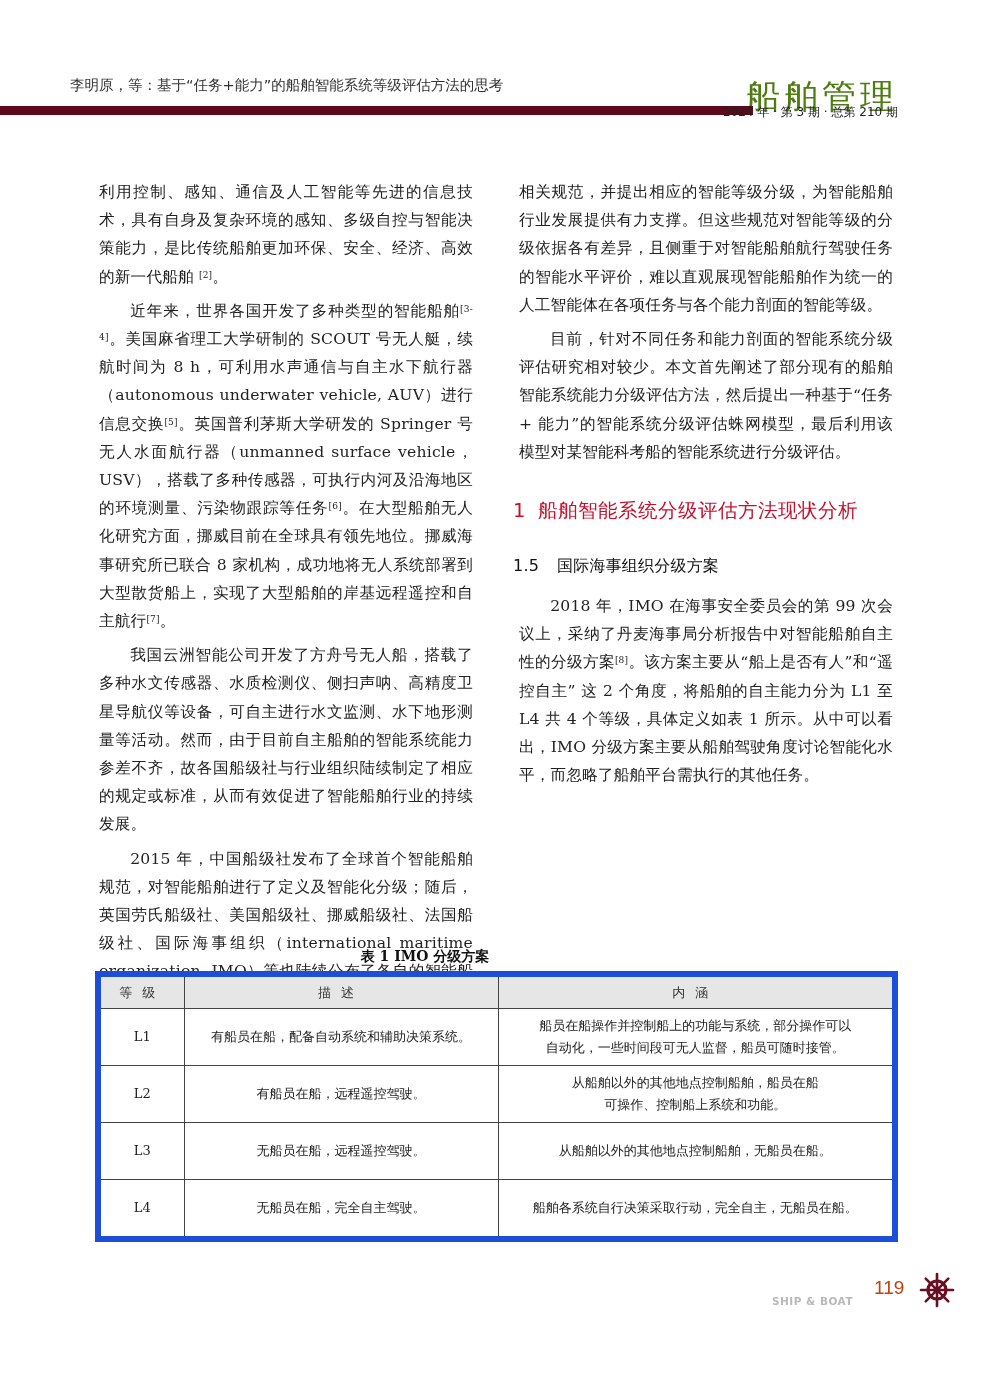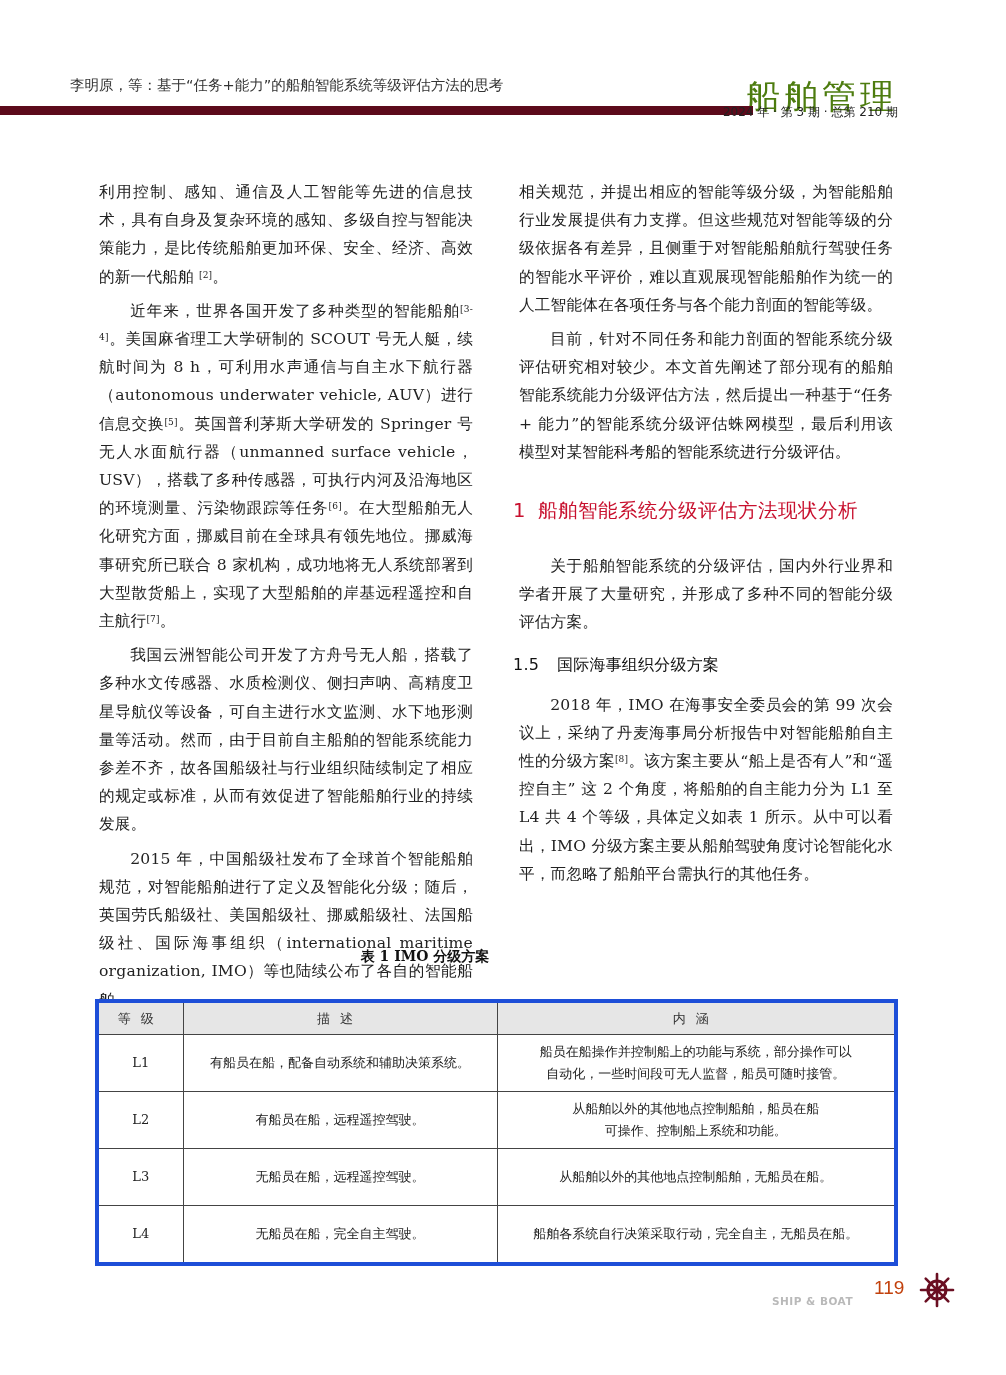--- a/index.html
+++ b/index.html
@@ -49,22 +49,21 @@
     }
     .h2 .num { margin-right: 18px; }
     .table-caption {
       position: absolute; left: 0; width: 850px; top: 948px; text-align: center;
       font-size: 14px; font-weight: bold; color: #111;
       font-family: "DejaVu Serif", "Liberation Serif", serif;
     }
     table.imo {
       position: absolute; left: 95px; top: 971px; width: 803px;
       border-collapse: collapse; font-size: 13px; color: #222;
-      border: 4px solid #1d4ed8;
-      margin-top: 28px;
+      border: 6px solid #1d4ed8;
     }
     table.imo th, table.imo td {
       border: 1px solid #444; text-align: center; vertical-align: middle;
       padding: 0 6px; line-height: 22px;
     }
     table.imo th {
       background: #e6e6e6; font-weight: normal; height: 31px; color: #333;
       letter-spacing: 10px;
     }
     table.imo td { height: 56px; }
@@ -94,21 +93,20 @@
   <p><span>利用控制、感知、通信及人工智能等先进的信息技术，具有自身及复杂环境的感知、多级自控与智能决策能力，是比传统船舶更加环保、安全、经济、高效的新一代船舶</span> <span class="sup">[2]</span><span>。</span></p>
   <p class="indent"><span>近年来，世界各国开发了多种类型的智能船舶</span><span class="sup">[3-4]</span><span>。美国麻省理工大学研制的 SCOUT 号无人艇，续航时间为 8 h，可利用水声通信与自主水下航行器（autonomous underwater vehicle, AUV）进行信息交换</span><span class="sup">[5]</span><span>。英国普利茅斯大学研发的 Springer 号无人水面航行器（unmanned surface vehicle，USV），搭载了多种传感器，可执行内河及沿海地区的环境测量、污染物跟踪等任务</span><span class="sup">[6]</span><span>。在大型船舶无人化研究方面，挪威目前在全球具有领先地位。挪威海事研究所已联合 8 家机构，成功地将无人系统部署到大型散货船上，实现了大型船舶的岸基远程遥控和自主航行</span><span class="sup">[7]</span><span>。</span></p>
   <p class="indent">我国云洲智能公司开发了方舟号无人船，搭载了多种水文传感器、水质检测仪、侧扫声呐、高精度卫星导航仪等设备，可自主进行水文监测、水下地形测量等活动。然而，由于目前自主船舶的智能系统能力参差不齐，故各国船级社与行业组织陆续制定了相应的规定或标准，从而有效促进了智能船舶行业的持续发展。</p>
   <p class="indent">2015 年，中国船级社发布了全球首个智能船舶规范，对智能船舶进行了定义及智能化分级；随后，英国劳氏船级社、美国船级社、挪威船级社、法国船级社、国际海事组织（international maritime organization, IMO）等也陆续公布了各自的智能船舶</p>
 </div>
 
 <div class="col col-right">
   <p>相关规范，并提出相应的智能等级分级，为智能船舶行业发展提供有力支撑。但这些规范对智能等级的分级依据各有差异，且侧重于对智能船舶航行驾驶任务的智能水平评价，难以直观展现智能船舶作为统一的人工智能体在各项任务与各个能力剖面的智能等级。</p>
   <p class="indent">目前，针对不同任务和能力剖面的智能系统分级评估研究相对较少。本文首先阐述了部分现有的船舶智能系统能力分级评估方法，然后提出一种基于“任务 + 能力”的智能系统分级评估蛛网模型，最后利用该模型对某智能科考船的智能系统进行分级评估。</p>
   <div class="h1"><span class="num">1</span><span>船舶智能系统分级评估方法现状分析</span></div>
-  <p class="indent">关于船舶智能系统的分级评估，国内外行业界和学者开展了大量研究，并形成了多种不同的智能分级评估方案。</p>
   <div class="h2"><span class="num">1.5</span><span>国际海事组织分级方案</span></div>
   <p class="indent"><span>2018 年，IMO 在海事安全委员会的第 99 次会议上，采纳了丹麦海事局分析报告中对智能船舶自主性的分级方案</span><span class="sup">[8]</span><span>。该方案主要从“船上是否有人”和“遥控自主” 这 2 个角度，将船舶的自主能力分为 L1 至 L4 共 4 个等级，具体定义如表 1 所示。从中可以看出，IMO 分级方案主要从船舶驾驶角度讨论智能化水平，而忽略了船舶平台需执行的其他任务。</span></p>
 </div>
 
 <div class="table-caption">表 1   IMO 分级方案</div>
 
 <table class="imo">
   <colgroup>
       <col class="c1">
       <col class="c2">

